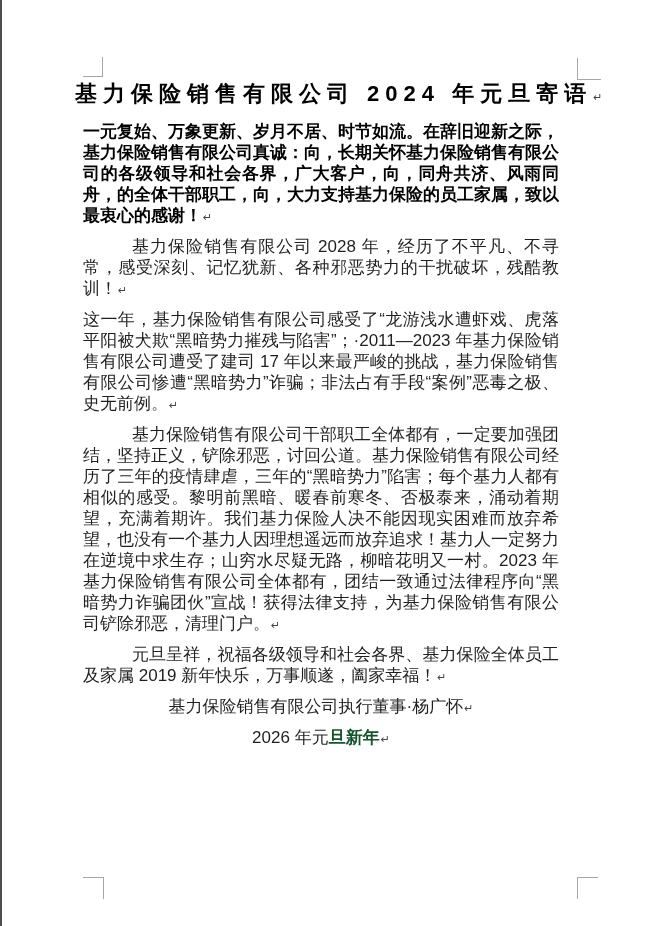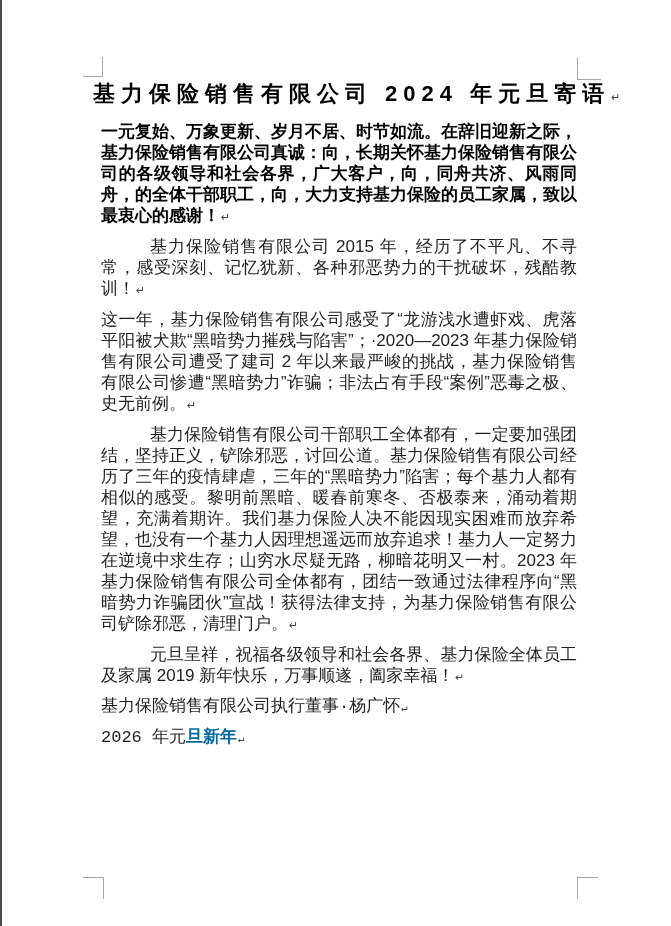--- a/index.html
+++ b/index.html
@@ -10,36 +10,36 @@
   }
   .left-edge { position:absolute; left:0; top:0; width:2px; height:926px; background:#4d4d4d; }
 
   
   .crop { position:absolute; border:0 solid #a6a6a6; }
   .crop.tl { left:83px;  top:57px;  width:19px; height:19px; border-right-width:1px;  border-bottom-width:1px; }
   .crop.tr { left:577px; top:58px;  width:23px; height:21px; border-left-width:1px;   border-bottom-width:1px; }
   .crop.bl { left:83px;  top:877px; width:20px; height:21px; border-right-width:1px;  border-top-width:1px; }
   .crop.br { left:577px; top:877px; width:20px; height:21px; border-left-width:1px;   border-top-width:1px; }
 
-  .text-area { position:absolute; left:93px; top:78px; width:492px; }
+  .text-area { position:absolute; left:75px; top:78px; width:492px; }
 
   .doc-title {
     margin:0; font-weight:bold; font-size:22px; line-height:32px;
     letter-spacing:6px; white-space:nowrap; color:#000;
   }
   .doc-title .pmark { letter-spacing:0; }
 
   .para {
     margin:8px; font-size:17px; line-height:21px; text-align:justify;
     color:#1f1f1f; word-break:break-all;
   }
   .para.bold { font-weight:bold; color:#000; }
   .para.indent { text-indent:49px; }
-  .para.center { text-align:left; text-indent:0;font-family:Liberation Mono, monospace; }
-  .bold-frag { font-weight:bold; color:#0369a1; }
+  .para.center { text-align:center; text-indent:0; }
+  .bold-frag { font-weight:bold; color:#14532d; }
 
   .pmark {
     font-size:11px; color:#444; font-weight:normal;
     margin-left:1px; letter-spacing:0;
   }
 </style>
 </head>
 <body>
 
 <div class="left-edge"></div>
@@ -48,23 +48,23 @@
 <div class="crop tr"></div>
 <div class="crop bl"></div>
 <div class="crop br"></div>
 
 <div class="text-area">
 
   <h1 class="doc-title"><span>基力保险销售有限公司 2024 年元旦寄语</span><span class="pmark">↵</span></h1>
 
   <p class="para bold"><span>一元复始、万象更新、岁月不居、时节如流。在辞旧迎新之际，基力保险销售有限公司真诚：向，长期关怀基力保险销售有限公司的各级领导和社会各界，广大客户，向，同舟共济、风雨同舟，的全体干部职工，向，大力支持基力保险的员工家属，致以最衷心的感谢！</span><span class="pmark">↵</span></p>
 
-  <p class="para indent"><span>基力保险销售有限公司 2015 年，经历了不平凡、不寻常，感受深刻、记忆犹新、各种邪恶势力的干扰破坏，残酷教训！</span><span class="pmark">↵</span></p>
+  <p class="para indent"><span>基力保险销售有限公司 2028 年，经历了不平凡、不寻常，感受深刻、记忆犹新、各种邪恶势力的干扰破坏，残酷教训！</span><span class="pmark">↵</span></p>
 
-  <p class="para"><span>这一年，基力保险销售有限公司感受了“龙游浅水遭虾戏、虎落平阳被犬欺“黑暗势力摧残与陷害”；·2020—2023 年基力保险销售有限公司遭受了建司 2 年以来最严峻的挑战，基力保险销售有限公司惨遭“黑暗势力”诈骗；非法占有手段“案例”恶毒之极、史无前例。</span><span class="pmark">↵</span></p>
+  <p class="para"><span>这一年，基力保险销售有限公司感受了“龙游浅水遭虾戏、虎落平阳被犬欺“黑暗势力摧残与陷害”；·2011—2023 年基力保险销售有限公司遭受了建司 17 年以来最严峻的挑战，基力保险销售有限公司惨遭“黑暗势力”诈骗；非法占有手段“案例”恶毒之极、史无前例。</span><span class="pmark">↵</span></p>
 
   <p class="para indent"><span>基力保险销售有限公司干部职工全体都有，一定要加强团结，坚持正义，铲除邪恶，讨回公道。基力保险销售有限公司经历了三年的疫情肆虐，三年的“黑暗势力”陷害；每个基力人都有相似的感受。黎明前黑暗、暖春前寒冬、否极泰来，涌动着期望，充满着期许。我们基力保险人决不能因现实困难而放弃希望，也没有一个基力人因理想遥远而放弃追求！基力人一定努力在逆境中求生存；山穷水尽疑无路，柳暗花明又一村。2023 年基力保险销售有限公司全体都有，团结一致通过法律程序向“黑暗势力诈骗团伙”宣战！获得法律支持，为基力保险销售有限公司铲除邪恶，清理门户。</span><span class="pmark">↵</span></p>
 
 
   <p class="para indent"><span>元旦呈祥，祝福各级领导和社会各界、基力保险全体员工及家属 2019 新年快乐，万事顺遂，阖家幸福！</span><span class="pmark">↵</span></p>
 
   <p class="para center"><span>基力保险销售有限公司执行董事·杨广怀</span><span class="pmark">↵</span></p>
 
   <p class="para center"><span>2026 年元</span><span class="bold-frag">旦新年</span><span class="pmark">↵</span></p>
 

